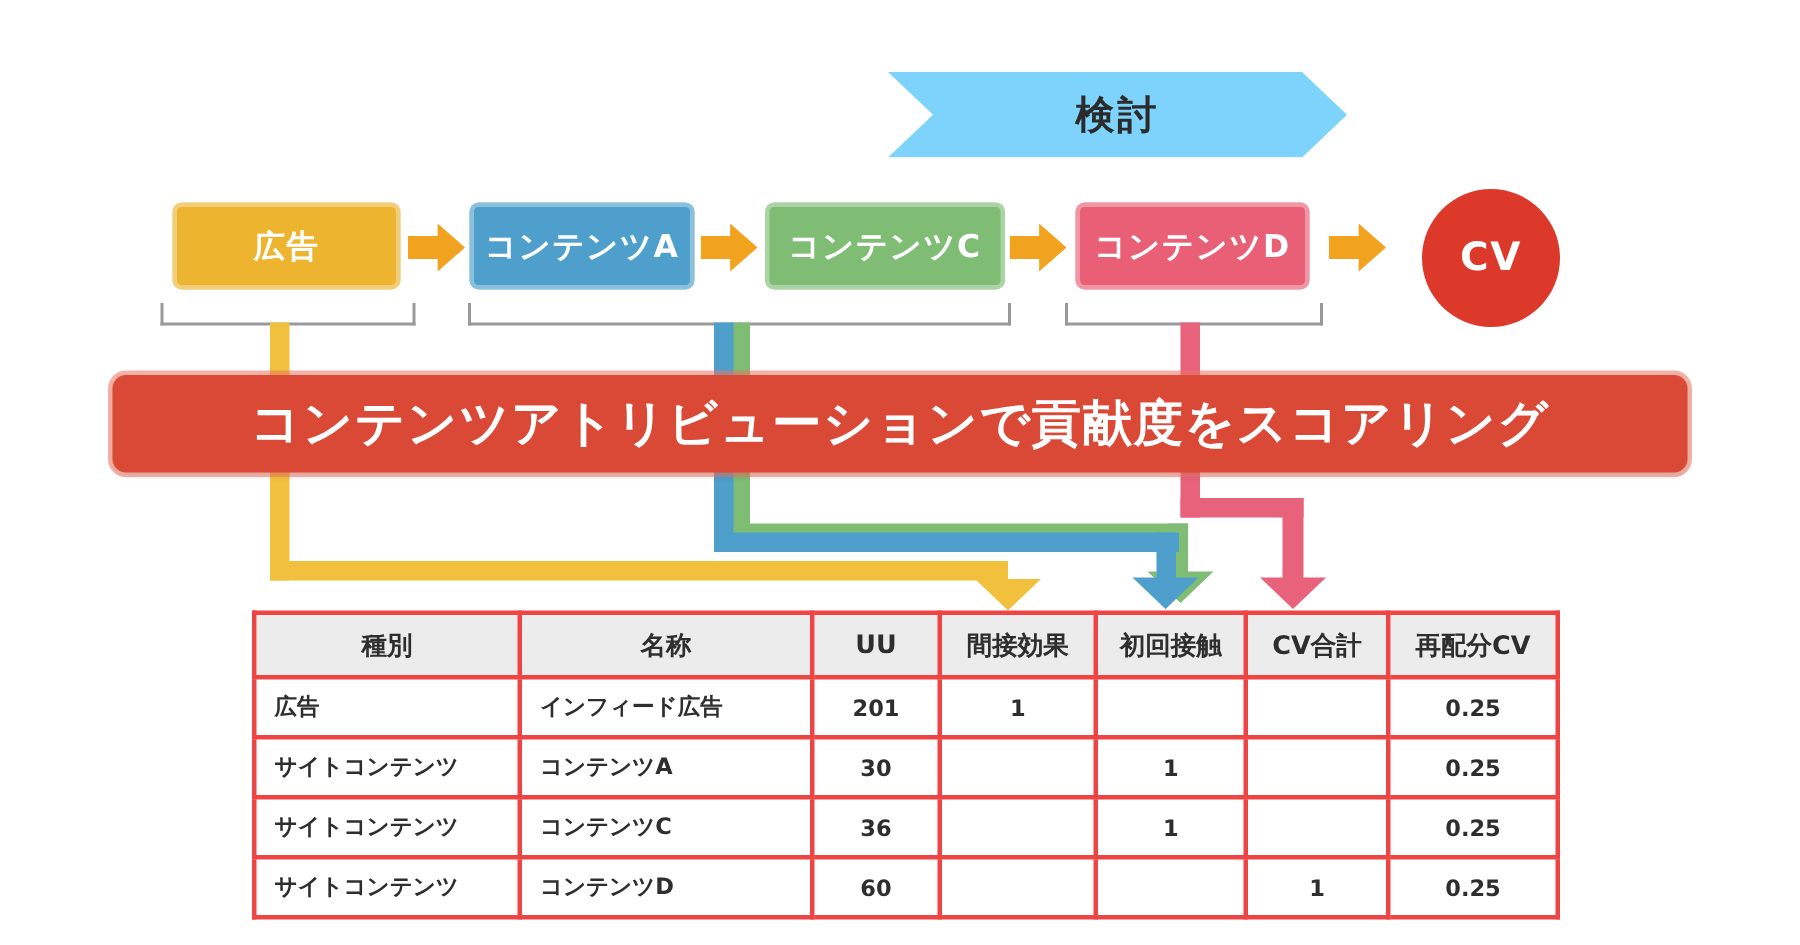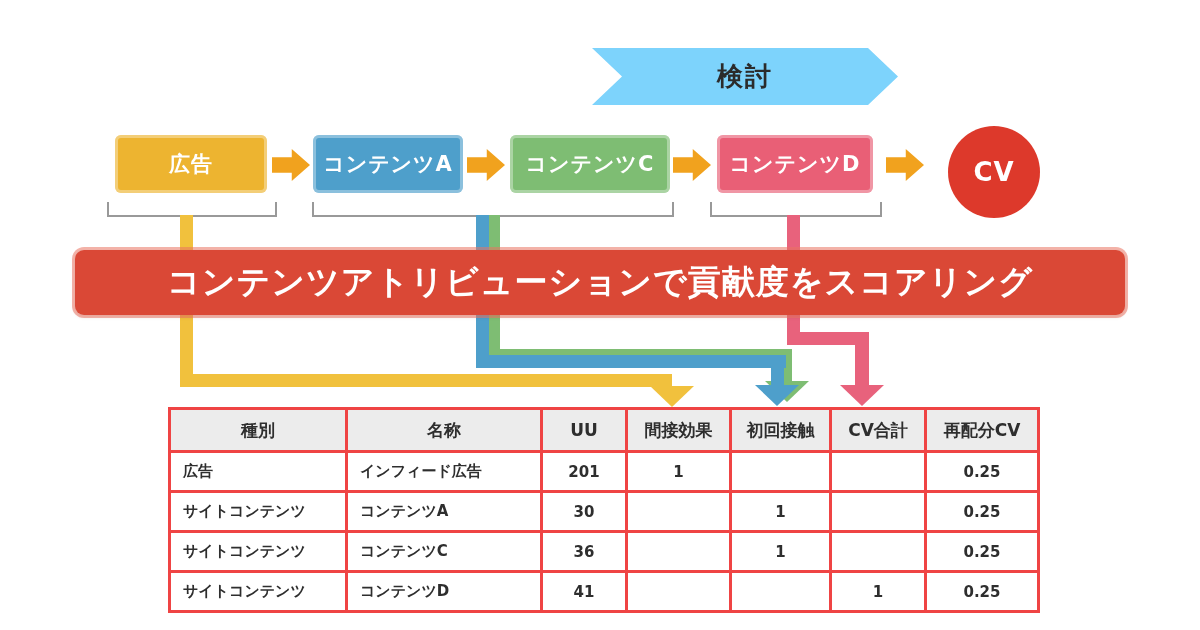--- a/index.html
+++ b/index.html
@@ -178,21 +178,21 @@
         <td class="lft">コンテンツC</td>
         <td>36</td>
         <td></td>
         <td>1</td>
         <td></td>
         <td>0.25</td>
       </tr>
       <tr>
         <td class="lft">サイトコンテンツ</td>
         <td class="lft">コンテンツD</td>
-        <td>41</td>
+        <td>60</td>
         <td></td>
         <td></td>
         <td>1</td>
         <td>0.25</td>
       </tr>
     </tbody>
   </table>
 
 </div>
 

